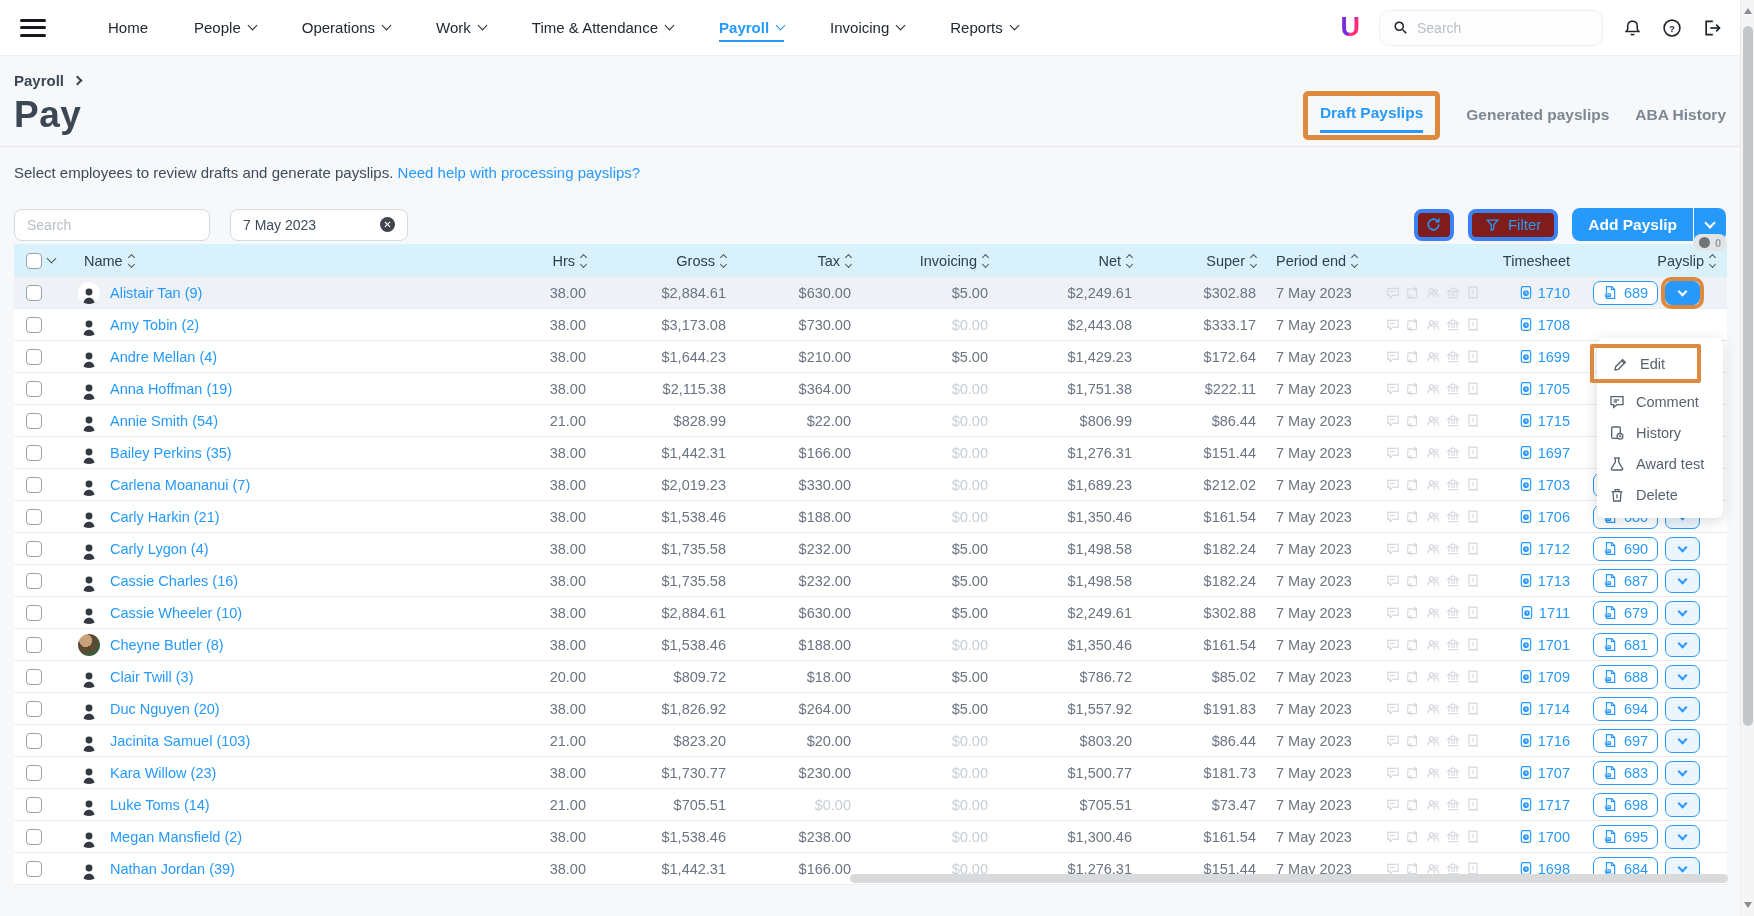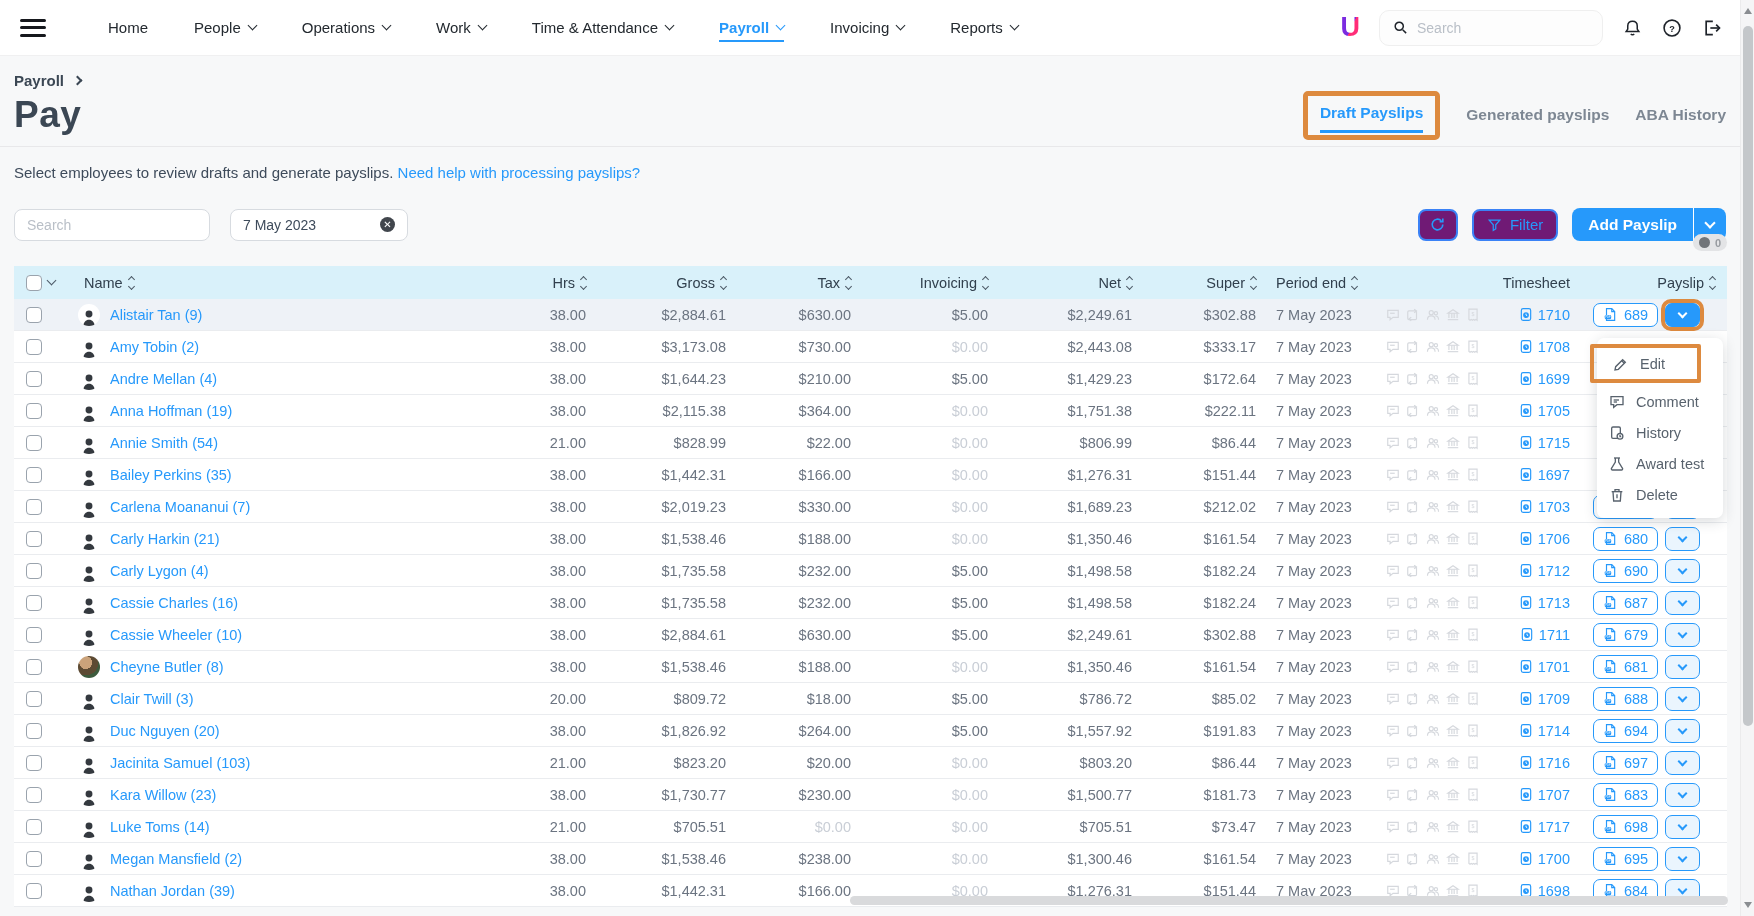--- a/index.html
+++ b/index.html
@@ -41,29 +41,29 @@
   .badge .num{font-size:11px;color:#979ba0;font-weight:700}
 
   
   .controls{display:flex;align-items:center;margin-top:27px;gap:20px}
   .ctl-input{height:32px;border:1px solid #d7dbe0;border-radius:8px;background:#fff;display:flex;align-items:center;padding:0 12px;font-size:14px}
   .ctl-input input{border:none;outline:none;font-size:14px;color:#3e4b5b;font-family:inherit;width:150px;background:transparent}
   .ctl-input input::placeholder{color:#b9bfc7}
   .date-input{width:178px;justify-content:space-between;cursor:pointer}
   .clear-x{width:15px;height:15px;border-radius:50%;background:#41464d;color:#fff;font-size:10px;display:flex;align-items:center;justify-content:center;cursor:pointer}
   .controls-right{margin-left:auto;display:flex;align-items:center;gap:14px}
-  .btn-outline{height:32px;border:2px solid #3b82f6;border-radius:8px;background:#701a75;color:#2699fb;font-size:15px;display:flex;align-items:center;gap:8px;padding:0 13px;cursor:pointer;font-family:inherit}
+  .btn-outline{height:32px;border:4px solid #3b82f6;border-radius:8px;background:#7f1d1d;color:#2699fb;font-size:15px;display:flex;align-items:center;gap:8px;padding:0 13px;cursor:pointer;font-family:inherit}
   .btn-refresh{width:40px;justify-content:center;padding:0}
   .btn-primary-group{display:flex}
   .btn-primary{height:33px;background:#2699fb;border:none;color:#fff;font-size:15.5px;font-weight:600;border-radius:8px 0 0 8px;padding:0 16px;cursor:pointer;font-family:inherit}
   .btn-primary-caret{height:33px;width:33px;background:#2699fb;border:none;border-left:1px solid #fff;border-radius:0 8px 8px 0;cursor:pointer;display:flex;align-items:center;justify-content:center}
   .btn-primary-caret i{width:8px;height:8px;border-right:2px solid #fff;border-bottom:2px solid #fff;transform:rotate(45deg);margin-top:-3px}
 
   
-  .table{margin-top:25px;background:#fff;width:1713px}
+  .table{margin-top:3px;background:#fff;width:1713px}
   .tgrid{display:grid;grid-template-columns:56px 390px 130px 140px 125px 137px 144px 124px 112px 122px 82px 1fr;align-items:center}
   .thead{background:#d9f1fa;height:33px;font-size:14.5px;color:#31404e;font-weight:500}
   .th{display:flex;align-items:center;gap:6px}
   .th.right{justify-content:flex-end;padding-right:4px}
   .sort{display:inline-flex;flex-direction:column;gap:2px;cursor:pointer}
   .sort i{width:5px;height:5px;border-left:1.6px solid #4c5966;border-top:1.6px solid #4c5966;display:block}
   .sort i.up{transform:rotate(45deg)}
   .sort i.dn{transform:rotate(225deg)}
   .cbx{width:16px;height:16px;border:1.5px solid #9aa3ad;border-radius:4px;background:#fff;display:inline-block;cursor:pointer;flex:none}
   .th-check{display:flex;align-items:center;gap:6px;padding-left:12px}

